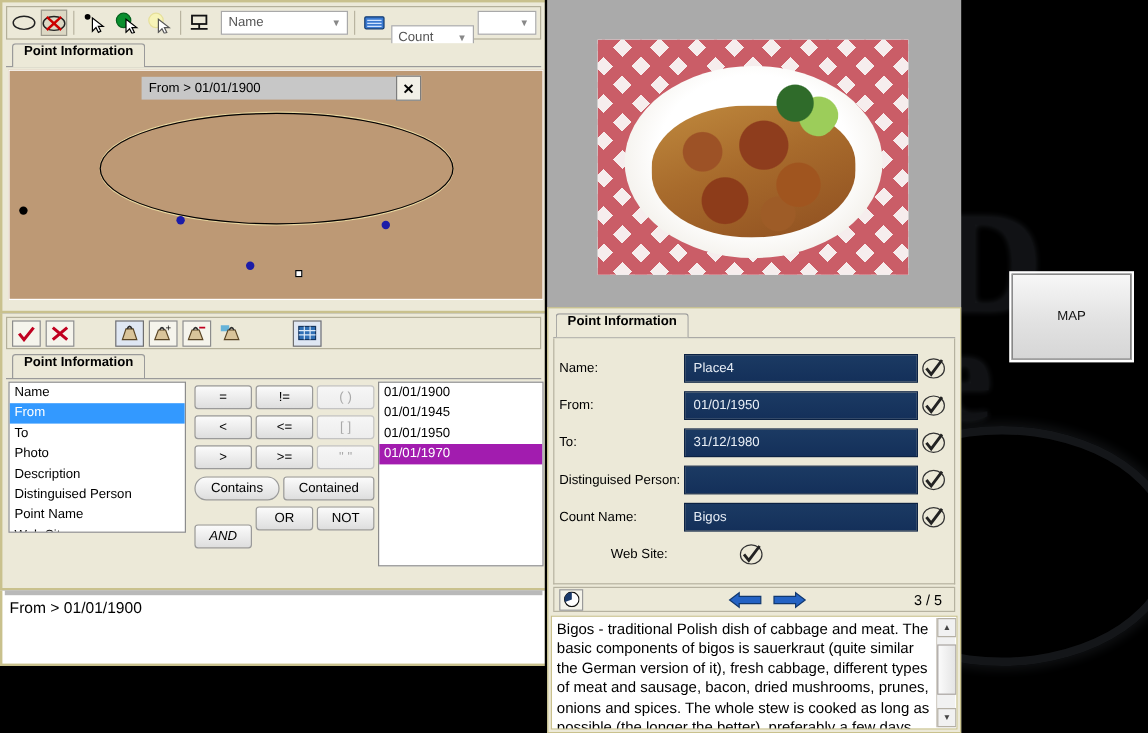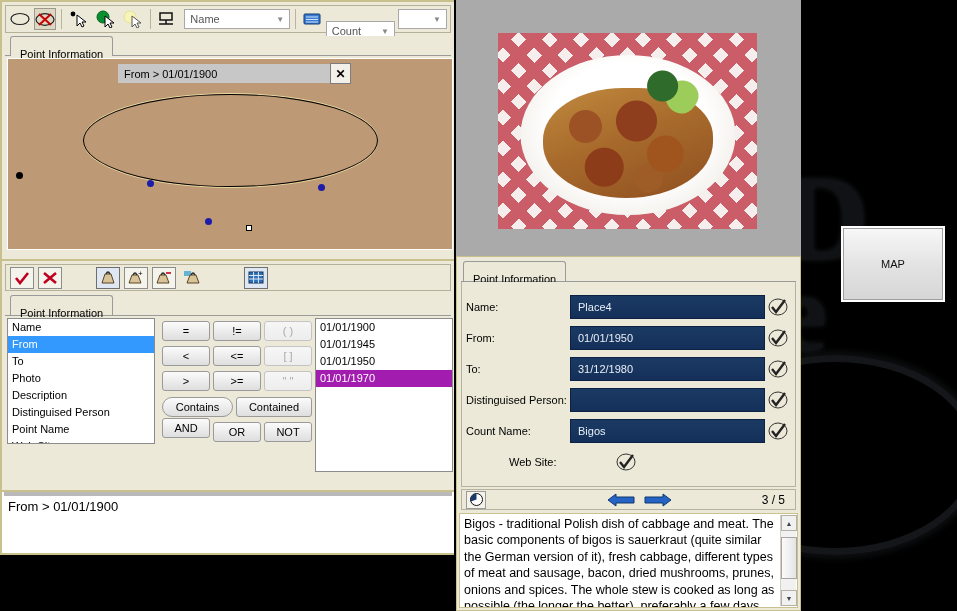--- a/index.html
+++ b/index.html
@@ -30,23 +30,23 @@
   .tb-btn { width:28px; height:22px; border:1px solid transparent; background:transparent;
             display:flex; align-items:center; justify-content:center; }
   .tb-btn.active { border:1px solid #9d9a8d; background:#dcd8c4; }
   .tb-sep { width:1px; height:20px; background:#b9b4a0; margin:0 2px; }
   .combo { height:20px; background:#fff; border:1px solid #a9a9a9; display:flex;
            align-items:center; padding:0 2px 0 5px; color:#555; font-size:11px; }
   .combo .arw { margin-left:auto; width:14px; text-align:center; color:#888; font-size:8px; }
 
   .tabstrip { position:absolute; left:3px; top:34px; right:3px; height:20px;
               border-bottom:1px solid #9a9a9a; background:#ece9d8; }
-  .tab { position:absolute; left:5px; top:0px; height:20px; padding:11px 9px 0 9px;
+  .tab { position:absolute; left:5px; top:0px; height:20px; padding:0 9px 0 9px;
          background:#ece9d8; border:1px solid #9a9a9a; border-bottom:none;
-         border-radius:3px 3px 0 0; font-size:11px; color:#000; }
+         border-radius:3px 3px 0 0; font-size:11px; color:#000;font-weight:bold; }
 
   #mapCanvas { position:absolute; left:5px; top:56px; width:446px; height:192px;
                background:#bd9975; border:1px solid #ffffff; overflow:hidden; }
   .ellipse { position:absolute; left:75px; top:35px; width:295px; height:93px;
              border:1px solid #000; border-radius:50%;
              box-shadow:0 1px 0 #e7d79f, 0 -1px 0 #e7d79f; }
   .pt { position:absolute; width:7px; height:7px; border-radius:50%; background:#1c1ca8; }
   .pt-black { position:absolute; width:7px; height:7px; border-radius:50%; background:#000; }
   .pt-sq { position:absolute; width:6px; height:6px; background:#fff; border:1px solid #000; }
   .queryChip { position:absolute; left:110px; top:5px; height:19px; width:230px;
@@ -315,21 +315,21 @@
       <div class="opBtn" style="left:155px; top:28px; width:48px;">&lt;</div>
       <div class="opBtn" style="left:206px; top:28px; width:48px;">&lt;=</div>
       <div class="opBtn dis" style="left:257px; top:28px; width:48px;">[ ]</div>
       <div class="opBtn" style="left:155px; top:53px; width:48px;">&gt;</div>
       <div class="opBtn" style="left:206px; top:53px; width:48px;">&gt;=</div>
       <div class="opBtn dis" style="left:257px; top:53px; width:48px;">" "</div>
 
       <div class="opBtn" style="left:155px; top:79px; width:71px;border-radius:10px;">Contains</div>
       <div class="opBtn" style="left:229px; top:79px; width:76px;">Contained</div>
 
-      <div class="opBtn" style="left:155px; top:100px; width:48px;">AND</div>
+      <div class="opBtn" style="left:155px; top:119px; width:48px;font-style:italic;">AND</div>
       <div class="opBtn" style="left:206px; top:104px; width:48px;">OR</div>
       <div class="opBtn" style="left:257px; top:104px; width:48px;">NOT</div>
 
       <div class="listbox" style="left:308px; top:0px; width:138px; height:154px;">
         <div class="lb-item">01/01/1900</div>
         <div class="lb-item">01/01/1945</div>
         <div class="lb-item">01/01/1950</div>
         <div class="lb-item sel-navy">01/01/1970</div>
       </div>
     </div>

